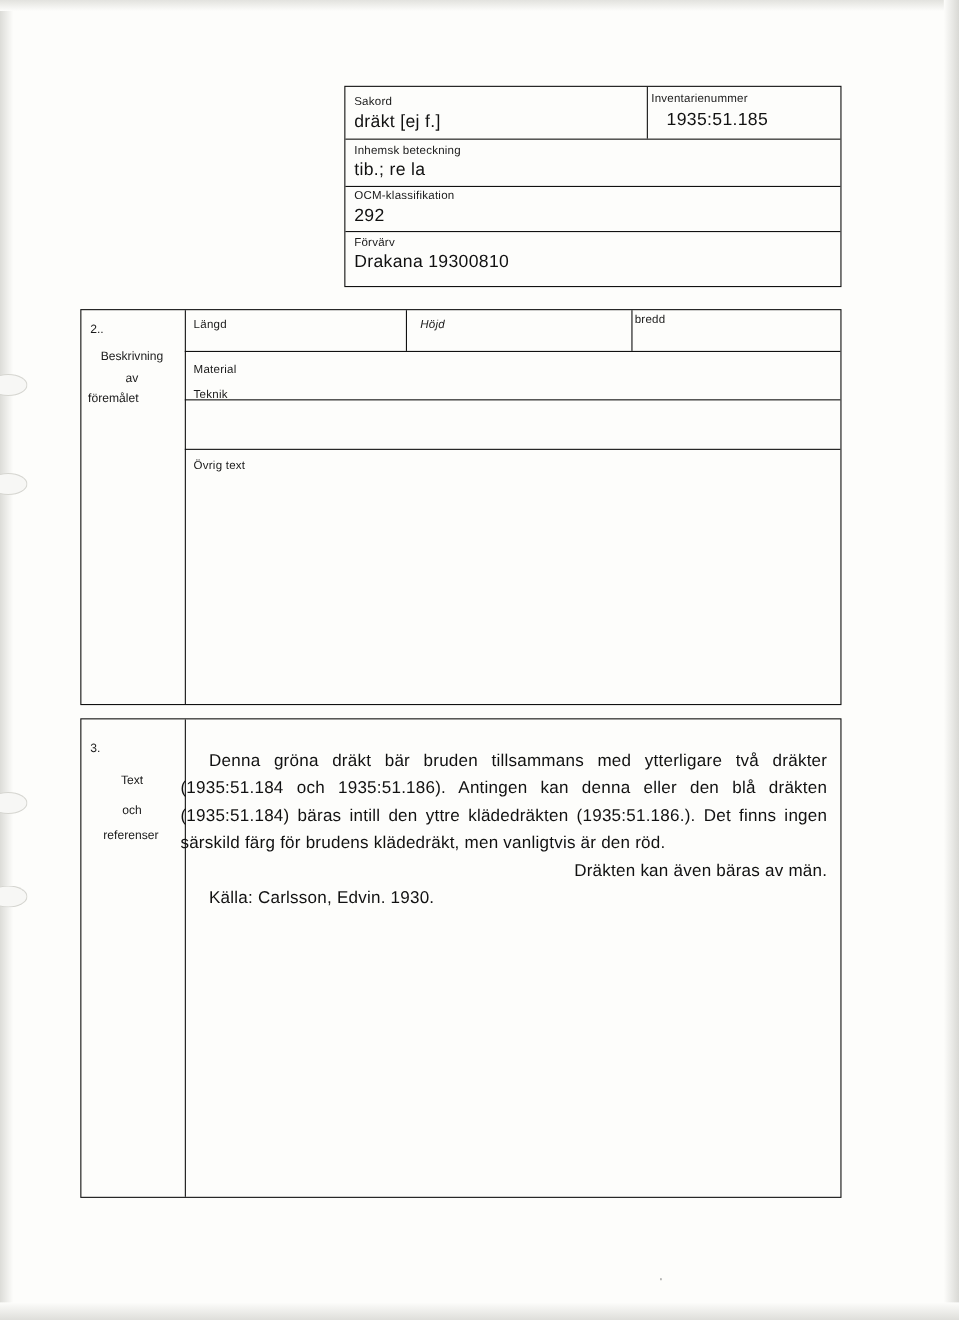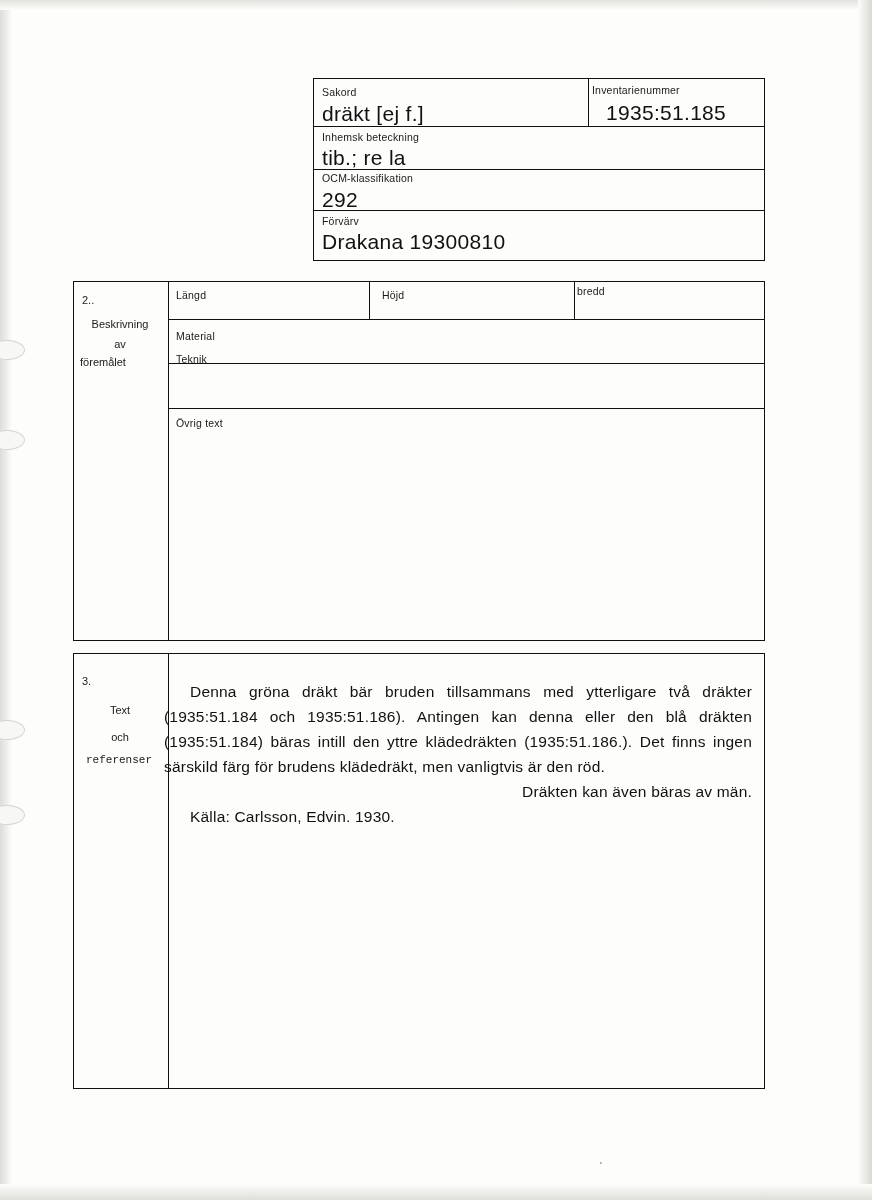--- a/index.html
+++ b/index.html
@@ -83,21 +83,21 @@
   }
   .lbl {
     position: absolute;
     font-size: 10.5px;
     color: #1a1a1a;
     letter-spacing: 0.2px;
     white-space: nowrap;
   }
   .val {
     position: absolute;
-    font-size: 21px;
+    font-size: 16px;
     color: #111;
     white-space: nowrap;
     letter-spacing: 0.3px;
   }
   .sidelabel {
     position: absolute;
     font-size: 11px;
     color: #1a1a1a;
     text-align: center;
     white-space: nowrap;
@@ -178,21 +178,21 @@
   </div>
 
   <div class="sidelabel" style="left:82px; top:294px; text-align:left;">2..</div>
   <div class="sidelabel" style="left:73px; top:318px; width:94px;">Beskrivning</div>
   <div class="sidelabel" style="left:73px; top:338px; width:94px;">av</div>
   <div class="sidelabel" style="left:56px; top:356px; width:94px;">föremålet</div>
 
   <div class="lbl" style="left:176px; top:289px;">Längd</div>
   <div class="val" style="left:176px; top:305px; font-size:15px;"></div>
 
-  <div class="lbl" style="left:382px; top:289px;">Höjd</div>
+  <div class="lbl" style="left:382px; top:289px;font-style:italic;">Höjd</div>
   <div class="val" style="left:382px; top:305px; font-size:15px;"></div>
 
   <div class="lbl" style="left:577px; top:285px;">bredd</div>
   <div class="val" style="left:577px; top:303px; font-size:15px;"></div>
 
   <div class="lbl" style="left:176px; top:330px;">Material</div>
   <div class="val" style="left:176px; top:347px; font-size:15px;"></div>
 
   <div class="lbl" style="left:176px; top:353px;">Teknik</div>
   <div class="val" style="left:176px; top:391px; font-size:15px;"></div>
@@ -200,21 +200,21 @@
   <div class="lbl" style="left:176px; top:417px;">Övrig text</div>
   <div class="val" style="left:176px; top:436px; font-size:15px;"></div>
 
   <div class="box" style="left:73px; top:653px; width:692px; height:436px;">
     <div class="vline" style="left:94px; top:0px; height:434px;"></div>
   </div>
 
   <div class="sidelabel" style="left:82px; top:675px; text-align:left;">3.</div>
   <div class="sidelabel" style="left:73px; top:704px; width:94px;">Text</div>
   <div class="sidelabel" style="left:73px; top:731px; width:94px;">och</div>
-  <div class="sidelabel" style="left:73px; top:754px; width:92px;font-family:Liberation Mono, monospace;">referenser</div>
+  <div class="sidelabel" style="left:73px; top:754px; width:92px;">referenser</div>
 
   <div class="bodytext" style="left:164px; top:679px; width:588px;">
     <p class="indent">Denna gröna dräkt bär bruden tillsammans med ytterligare två dräkter (1935:51.184 och 1935:51.186). Antingen kan denna eller den blå dräkten (1935:51.184) bäras intill den yttre klädedräkten (1935:51.186.). Det finns ingen särskild färg för brudens klädedräkt, men vanligtvis är den röd.</p>
     <p class="indent" style="text-align:right;">Dräkten kan även bäras av män.</p>
     <p class="indent" style="text-align:left;">Källa: Carlsson, Edvin. 1930.</p>
   </div>
 
   <div class="tiny-mark" style="left:600px; top:1160px;">'</div>
 </div>
 

